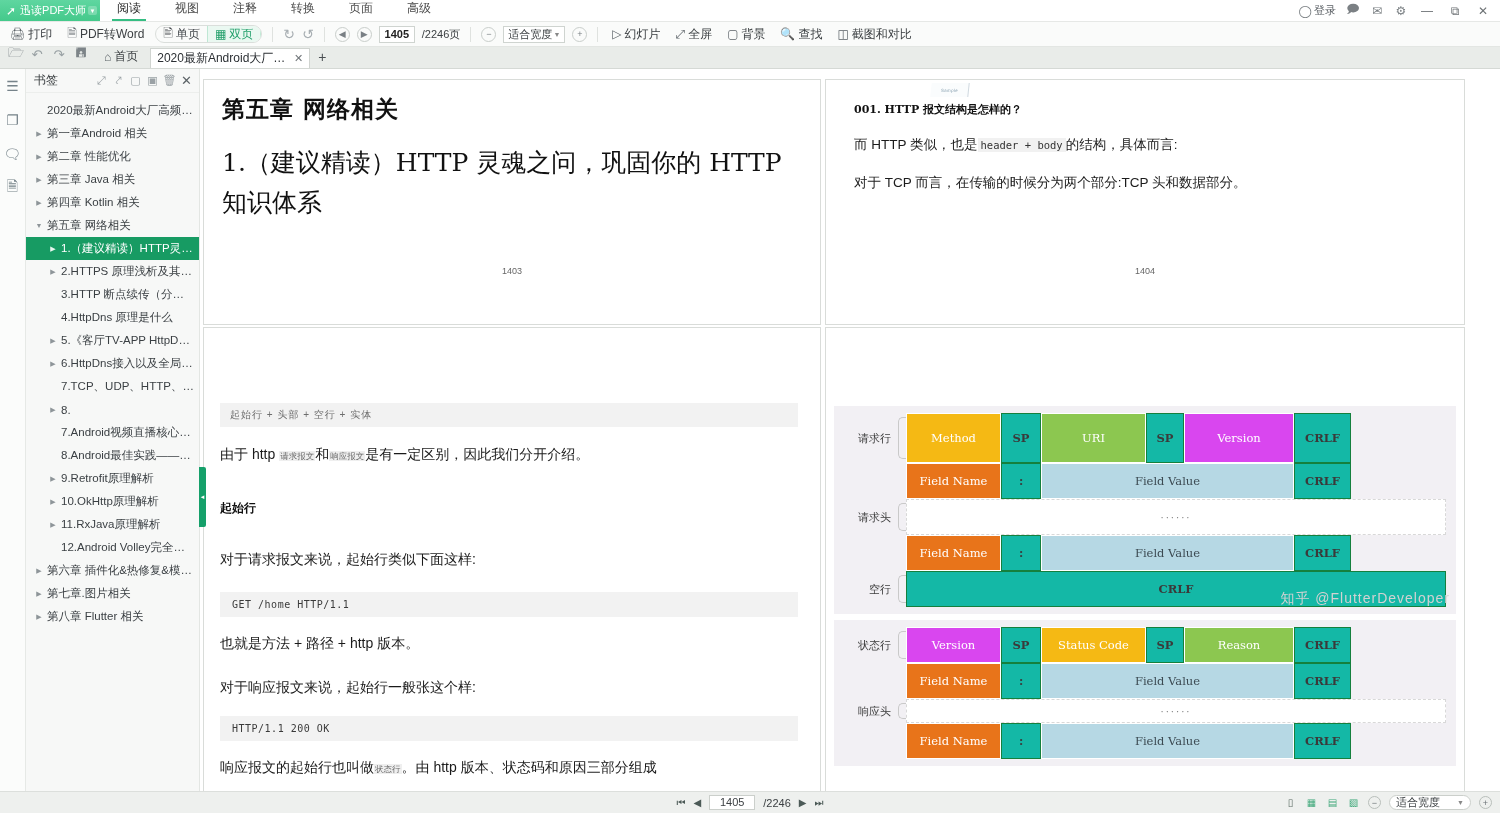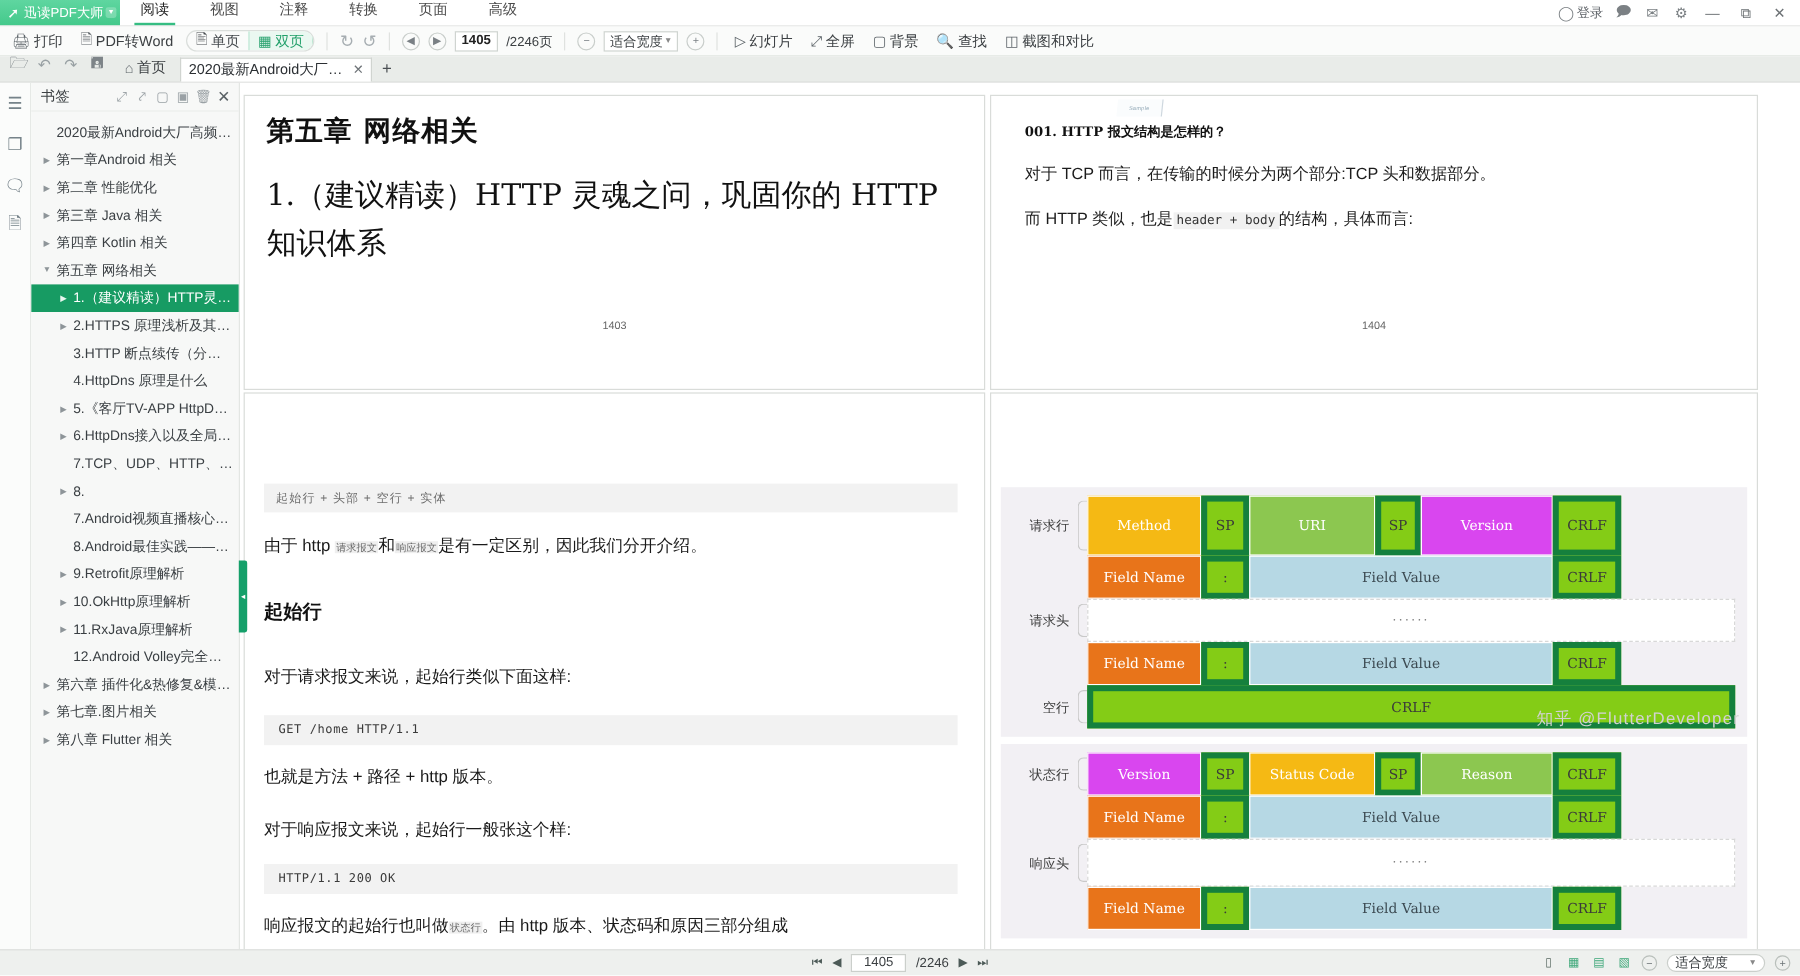--- a/index.html
+++ b/index.html
@@ -150,21 +150,21 @@
              font-family:"DejaVu Serif","Liberation Serif",serif; color:#111; }
   .q-para { padding:19px 18px 0 28px; font-size:13.5px; color:#1c1c1c; line-height:1.4; }
   .mono-inline { font-family:"DejaVu Sans Mono","Liberation Mono",monospace; font-size:10.5px;
                  background:#f1f1f1; padding:1px 3px; color:#333; }
 
   .greybar { background:#f2f2f2; margin:0 0 0 0; padding:5px 10px; color:#6d6d6d;
              font-size:10px; letter-spacing:1px; }
   .codebar { background:#f2f2f2; padding:7px 12px; font-family:"DejaVu Sans Mono","Liberation Mono",monospace;
              font-size:10px; color:#3a3a3a; letter-spacing:0.5px; }
   .p-body { padding:0 12px 0 16px; font-size:14px; color:#1a1a1a; line-height:1.45; }
-  .p-strong { padding:0 12px 0 16px; font-size:16px; font-weight:bold; color:#111; }
+  .p-strong { padding:0 12px 0 16px; font-size:12px; font-weight:bold; color:#111; }
   .small-tag { font-size:8.5px; background:#efefef; color:#6a6a6a; padding:0 1px; vertical-align:baseline; }
 
   .stamp {
     position:absolute; left:105px; top:3px; width:38px; height:14px;
     background:#fafcfd; border-right:1px solid #cfd8df;
     transform:skewX(-6deg); display:flex; align-items:center; justify-content:center;
     font-size:4.5px; color:#8fa6b5; letter-spacing:0.3px;
   }
 
   
@@ -179,21 +179,21 @@
   }
   .cells { flex:1 1 auto; display:flex; }
   .cell { display:flex; align-items:center; justify-content:center;
           border:1px solid #ffffff; font-family:"DejaVu Serif","Liberation Serif",serif;
           font-size:11.5px; height:100%; }
   .c-yellow { background:#f5b914; color:#fff; }
   .c-green  { background:#8cc750; color:#fff; }
   .c-blue   { background:#d946ef; color:#fff; }
   .c-orange { background:#e8741a; color:#fff; }
   .c-lblue  { background:#b6d8e4; color:#3c4a52; }
-  .c-white  { background:#84cc16; color:#3a3a3a; border:5px solid #15803d; }
+  .c-white  { background:#14b8a6; color:#3a3a3a; border:1px solid #15803d;font-weight:bold; }
   .c-dots   { background:#fff; color:#777; border:1px dashed #d8d8d8; letter-spacing:2px; font-size:10px; }
   .watermark {
     position:absolute; right:6px; bottom:6px; font-size:14px; color:#d2d2d2;
     letter-spacing:1px; pointer-events:none;
   }
 
   
   .statusbar {
     height:22px; background:#eef0ee; border-top:1px solid #dcdfdc;
     display:flex; align-items:center; flex:0 0 22px; font-size:11px; color:#3c4043;
@@ -453,24 +453,24 @@
 
         <div class="pg pg-tl">
           <h1 class="doc-h1">第五章  网络相关</h1>
           <div class="doc-h2">1.（建议精读）HTTP 灵魂之问，巩固你的 HTTP  知识体系</div>
           <div class="pgnum" style="top:186px;">1403</div>
         </div>
 
         <div class="pg pg-tr">
           <div class="stamp">Sample</div>
           <div class="q-title">001.  HTTP  报文结构是怎样的？</div>
-          <div class="q-para">对于 TCP 而言，在传输的时候分为两个部分:TCP 头和数据部分。</div>
           <div class="q-para">
             <span>而 HTTP 类似，也是</span><span class="mono-inline">header + body</span><span>的结构，具体而言:</span>
           </div>
+          <div class="q-para">对于 TCP 而言，在传输的时候分为两个部分:TCP 头和数据部分。</div>
           <div class="pgnum" style="top:186px;">1404</div>
         </div>
 
         <div class="pg pg-bl">
           <div style="height:75px"></div>
           <div class="greybar" style="margin:0 22px 0 16px;">起始行 + 头部 + 空行 + 实体</div>
           <div style="height:17px"></div>
           <div class="p-body">
             <span>由于 http</span> <span class="small-tag">请求报文</span><span>和</span><span class="small-tag">响应报文</span><span>是有一定区别，因此我们分开介绍。</span>
           </div>
@@ -563,21 +563,21 @@
             <div class="diag-row" style="height:36px">
               <div class="diag-label"></div>
               <div class="brace" style="visibility:hidden"></div>
               <div class="cells" id="res-hdr1">
                   <div class="cell c-orange" style="flex: 0 0 95px;">Field Name</div>
                   <div class="cell c-white" style="flex: 0 0 40px;">:</div>
                   <div class="cell c-lblue" style="flex: 0 0 253px;">Field Value</div>
                   <div class="cell c-white" style="flex: 0 0 57px;">CRLF</div>
                 </div>
             </div>
-            <div class="diag-row" style="height:40px">
+            <div class="diag-row" style="height:24px">
               <div class="diag-label">响应头</div>
               <div class="brace"></div>
               <div class="cells">
                 <div class="cell c-dots" style="flex:1 1 auto">······</div>
               </div>
             </div>
             <div class="diag-row" style="height:36px">
               <div class="diag-label"></div>
               <div class="brace" style="visibility:hidden"></div>
               <div class="cells" id="res-hdr2">

